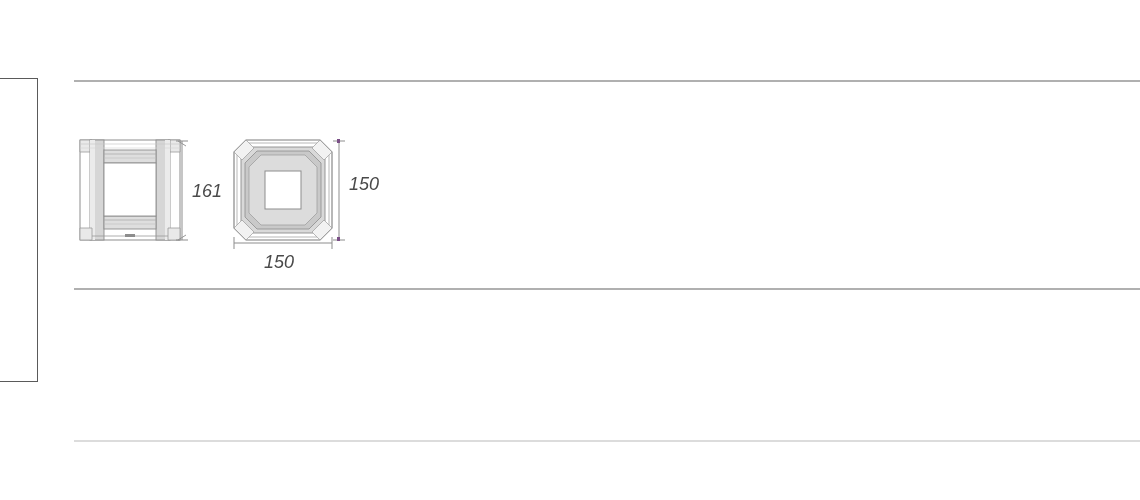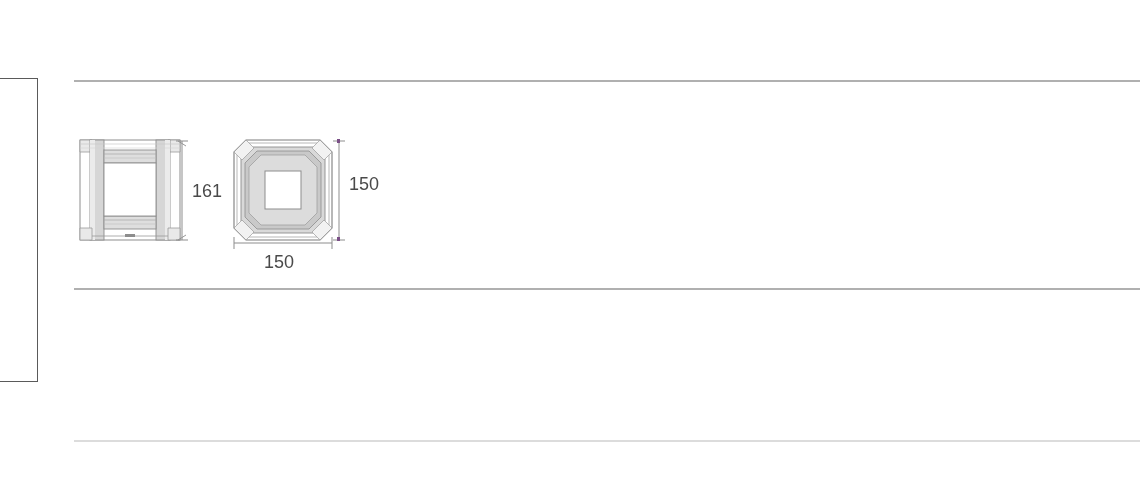--- a/index.html
+++ b/index.html
@@ -16,20 +16,21 @@
     overflow: hidden;
     position: relative;
   }
 
   .page {
     position: absolute;
     left: 0;
     top: 0;
     width: 1140px;
     height: 500px;
+    font-style: italic;
   }
 
   
   .left-frame-box {
     position: absolute;
     left: -60px;
     top: 78px;
     width: 98px;
     height: 304px;
     border: 1.6px solid #5a5a5a;

